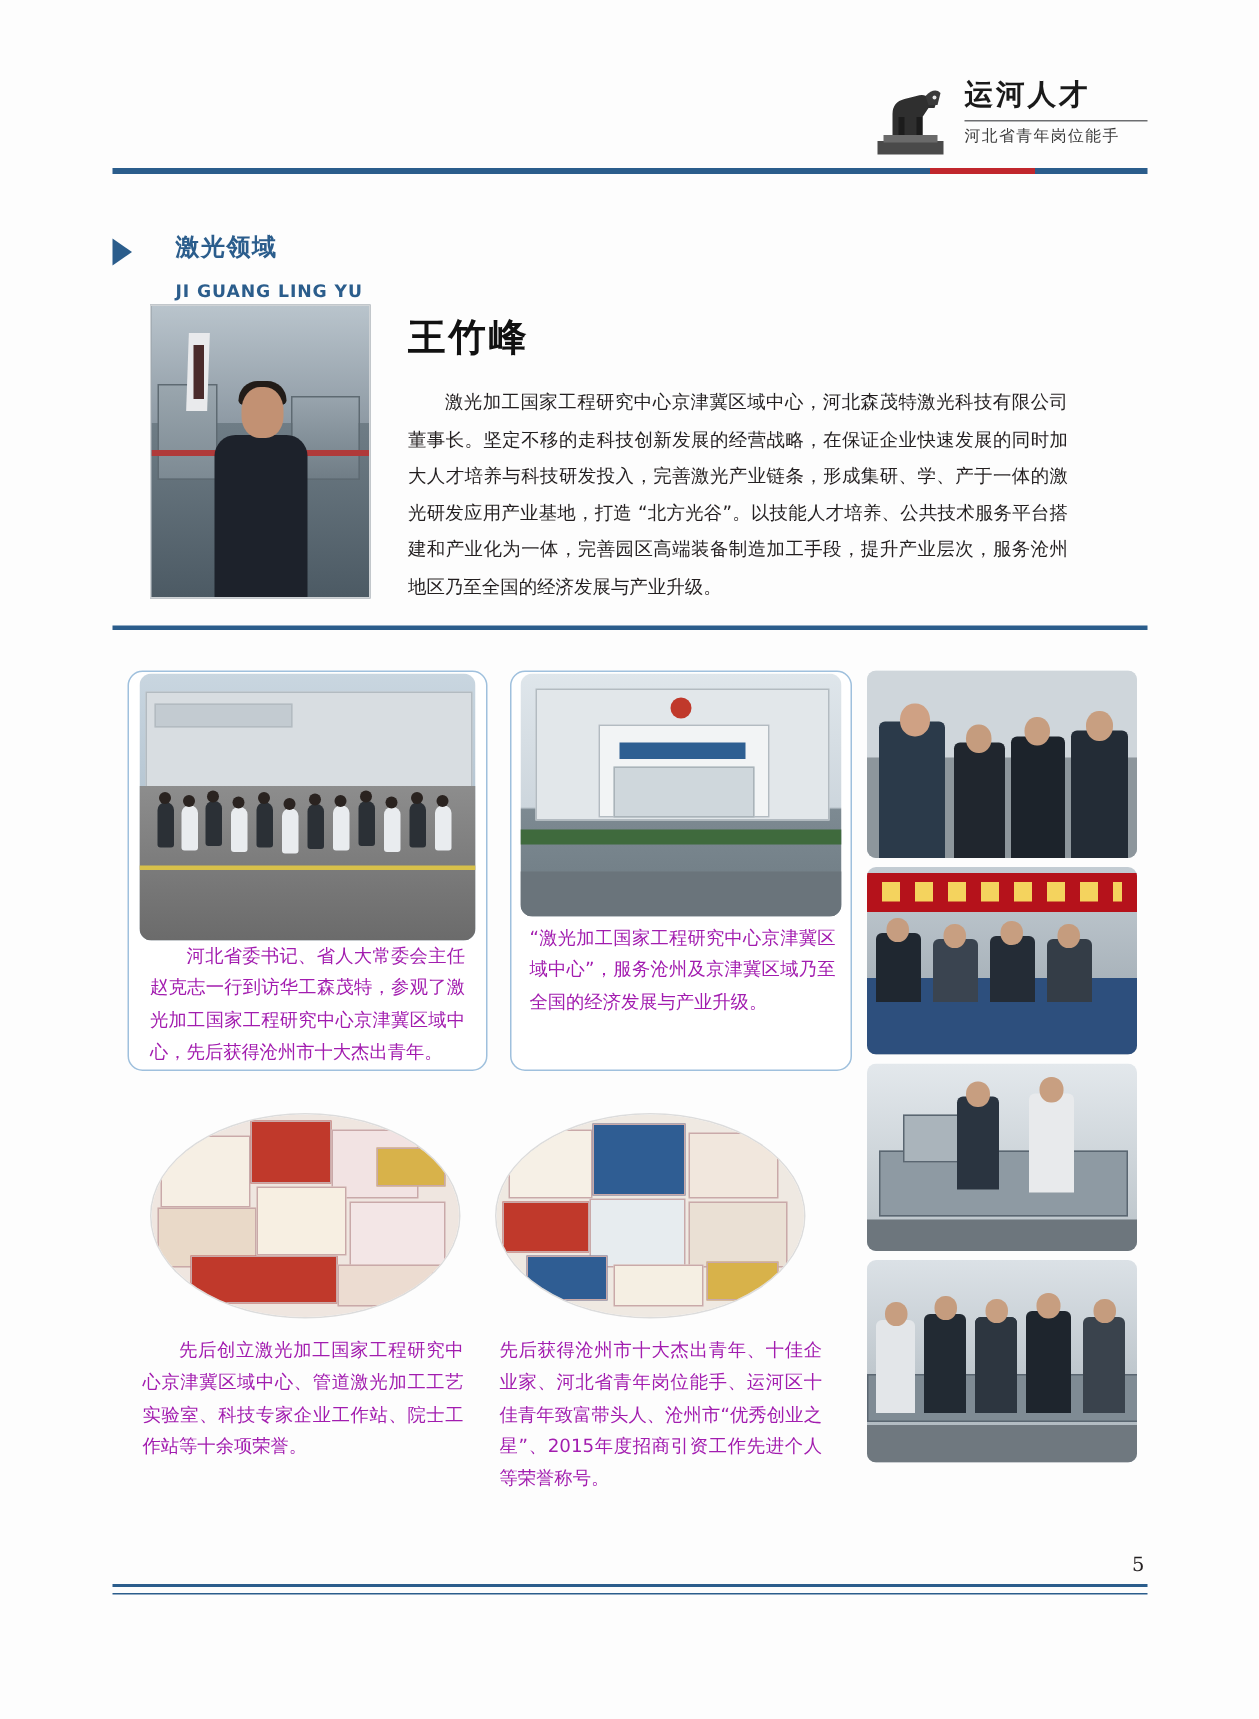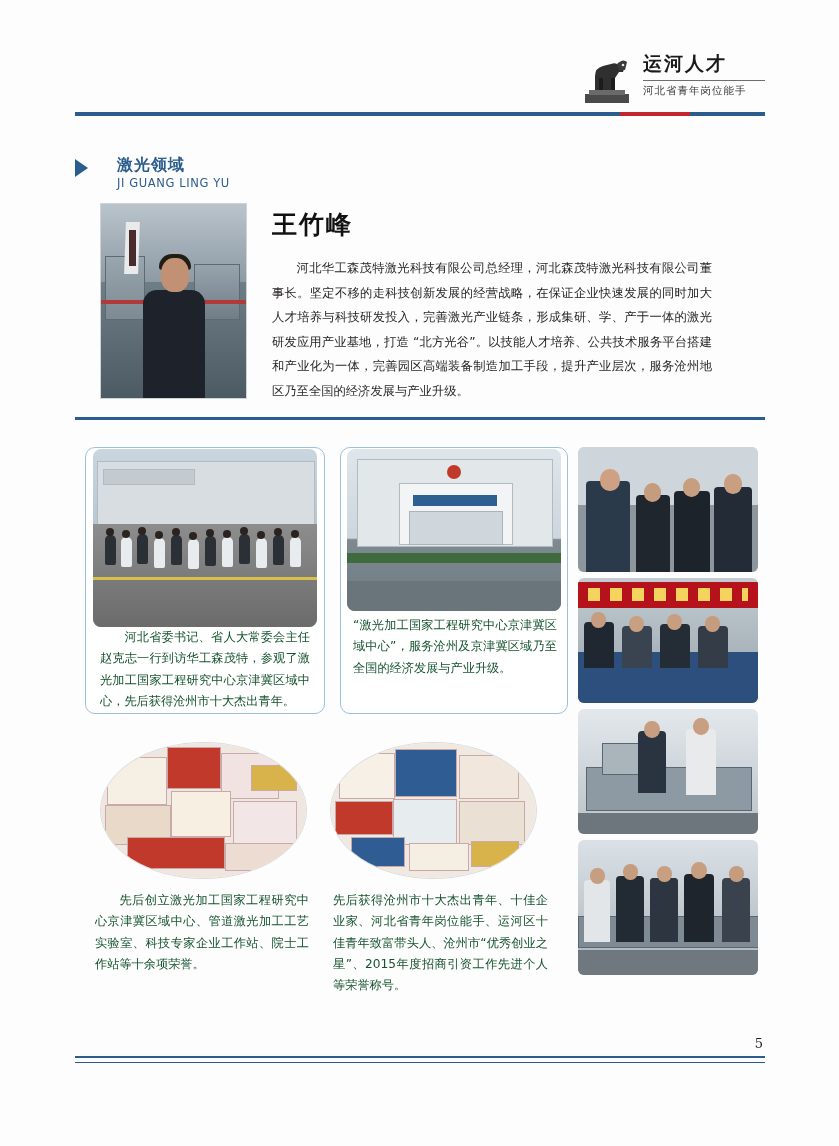--- a/index.html
+++ b/index.html
@@ -94,24 +94,24 @@
   }
   .sec-cn {
     font-size: 16px;
     font-weight: bold;
     color: #2b5d8c;
     line-height: 1.25;
     letter-spacing: 1px;
   }
   .sec-en {
     font-size: 11.5px;
-    font-weight: normal;
+    font-weight: bold;
     color: #2b5d8c;
     letter-spacing: 0.6px;
-    margin-top: 1px;
+    margin-top: 12px;
   }
 
   
   .portrait {
     position: absolute;
     left: 100px; top: 203px;
     width: 145px; height: 194px;
     border: 1px solid #cfd3d6;
     overflow: hidden;
     background: #6d7a86;
@@ -200,21 +200,21 @@
   }
   .card-img {
     position: absolute;
     border-radius: 8px;
     overflow: hidden;
   }
   .card-cap {
     position: absolute;
     font-size: 12.2px;
     line-height: 1.75;
-    color: #14532d;
+    color: #a21caf;
     text-align: justify;
   }
 
   
   #card1 { left: 85px; top: 447px; width: 240px; height: 267px; }
   #card1-img { left: 93px; top: 449px; width: 224px; height: 178px; }
   #card1-cap { left: 100px; top: 627px; width: 210px; text-indent: 2em; }
 
   
   #card2 { left: 340px; top: 447px; width: 228px; height: 267px; }
@@ -332,21 +332,21 @@
     <div class="mach2"></div>
     <div class="redline"></div>
     <div class="body"></div>
     <div class="shirt"></div>
     <div class="tie"></div>
     <div class="hair"></div>
     <div class="head"></div>
   </div>
 
   <div class="profile-name">王竹峰</div>
-  <div class="profile-text">河北华工森茂特激光科技有限公司总经理，河北森茂特激光科技有限公司董事长。坚定不移的走科技创新发展的经营战略，在保证企业快速发展的同时加大人才培养与科技研发投入，完善激光产业链条，形成集研、学、产于一体的激光研发应用产业基地，打造 “北方光谷”。以技能人才培养、公共技术服务平台搭建和产业化为一体，完善园区高端装备制造加工手段，提升产业层次，服务沧州地区乃至全国的经济发展与产业升级。</div>
+  <div class="profile-text">激光加工国家工程研究中心京津冀区域中心，河北森茂特激光科技有限公司董事长。坚定不移的走科技创新发展的经营战略，在保证企业快速发展的同时加大人才培养与科技研发投入，完善激光产业链条，形成集研、学、产于一体的激光研发应用产业基地，打造 “北方光谷”。以技能人才培养、公共技术服务平台搭建和产业化为一体，完善园区高端装备制造加工手段，提升产业层次，服务沧州地区乃至全国的经济发展与产业升级。</div>
 
   <div class="divider"></div>
 
   <div class="card" id="card1"></div>
   <div class="card-img" id="card1-img">
     <div class="ph sky-b"></div>
     <div class="bldg" style="left:4px; top:12px; width:216px; height:62px;"></div>
     <div class="bldg" style="left:10px; top:20px; width:90px; height:14px; background:#c3cbd1;"></div>
     <div class="ground" style="height:58%; background:linear-gradient(#8d8d8d,#6b6b6b);"></div>
     <div class="yellowline" style="left:0; top:128px; width:224px; height:3px;"></div>

